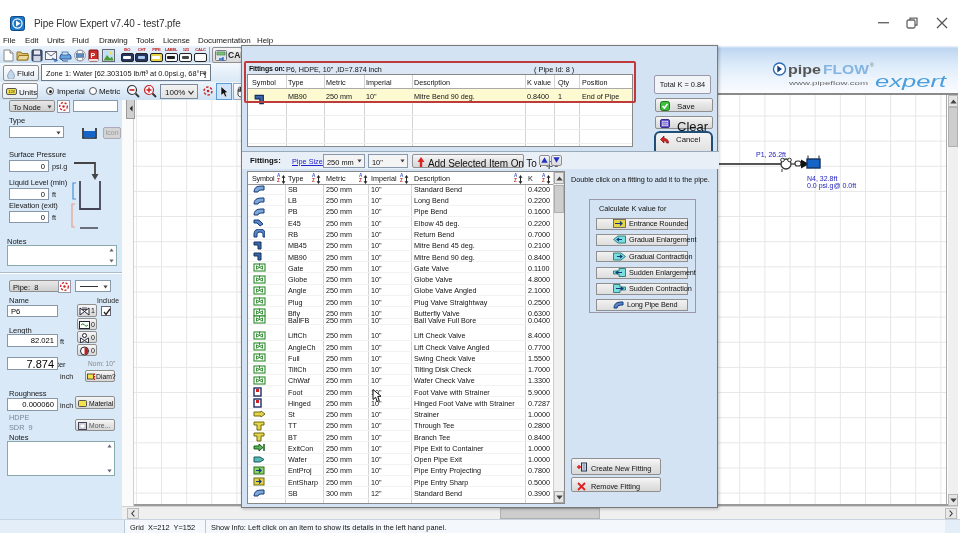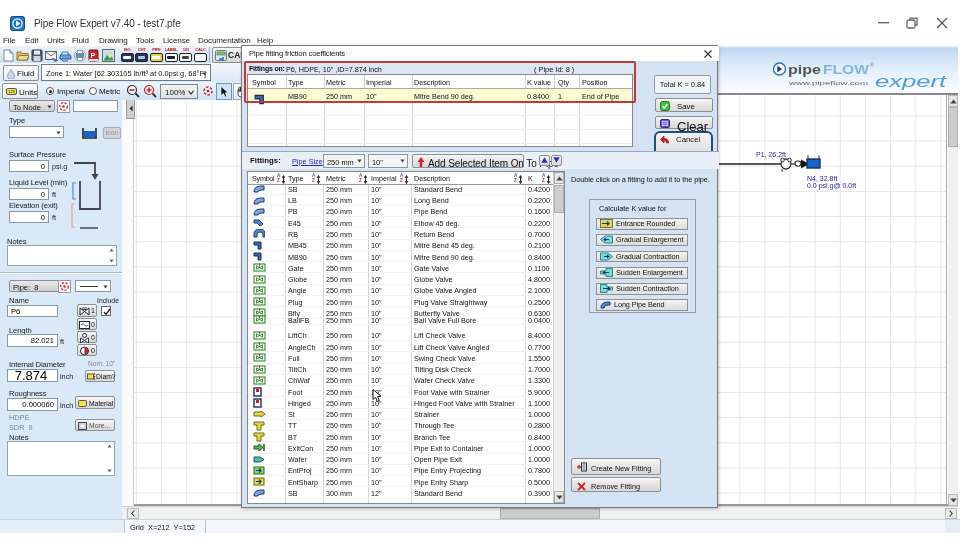--- a/index.html
+++ b/index.html
@@ -4,21 +4,21 @@
 html,body{width:960px;height:548px;overflow:hidden;background:#fff;
  font-family:"Liberation Sans",sans-serif;-webkit-font-smoothing:antialiased}
 .a{position:absolute}
 .btn{background:linear-gradient(#f7f7f7,#e6e6e6 45%,#d8d8d8);border:1px solid #8f8f8f;border-radius:2px}
 .inp{background:#fff;border:1px solid #8898a8}
 .lbl{font-size:7.6px;letter-spacing:-0.1px;color:#1a1a1a}
 .lr{position:absolute;left:0;width:304px;height:11.3px;font-size:7.2px;color:#111;border-bottom:1px solid #f2f2f2}
 .lr span{position:absolute;top:1.5px;white-space:nowrap}
 .lr .c0{left:5px;top:1px}.lr .c1{left:40px}.lr .c2{left:78px}.lr .c3{left:123px}.lr .c4{left:166px}.lr .c5{left:280px}
 .hsep{position:absolute;top:0;bottom:0;width:1px;background:#d4d4d4}
-.kbtn{position:absolute;left:6px;width:92px;height:11.5px;background:linear-gradient(#f2f2f2,#ddd);border:1px solid #909090;font-size:7.3px;letter-spacing:-0.1px;color:#111;display:flex;align-items:center;padding-left:3px;white-space:nowrap}
+.kbtn{position:absolute;left:6px;width:92px;height:11.5px;background:linear-gradient(#f2f2f2,#ddd);border:1px solid #909090;font-size:7.3px;letter-spacing:-0.1px;color:#111;display:flex;align-items:center;padding-left:16px;white-space:nowrap}
 .kbtn svg{margin-right:3px;flex:none}
 .mi{font-size:8px;letter-spacing:-0.1px;color:#1a1a1a;position:absolute;top:2.5px}
 .t74{font-size:7.2px;color:#111;white-space:nowrap}
 </style></head><body>
 <div class="a" style="left:122px;top:45px;width:836px;height:461px;background:#fff">
     <div class="a" style="left:12px;top:0;width:824px;height:48px;background:linear-gradient(180deg,#ffffff 0%,#bdd5f0 7%,#c9ddf4 18%,#dcebfa 42%,#eef5fd 72%,#fafcff 100%)">
       <div class="a" style="left:634px;top:16px;width:190px;height:32px"><svg width="190" height="32" viewBox="0 0 190 32">
           <circle cx="11.5" cy="8" r="6" fill="#fff" stroke="#2e6db4" stroke-width="1.4"></circle>
           <path d="M9.3 4.4 L14 8 L9.3 11.6 Z" fill="#16407c"></path>
           <text x="20" y="13" font-family="Liberation Sans" font-size="13" font-weight="bold" fill="#555" textLength="33" lengthAdjust="spacingAndGlyphs">pipe</text>
@@ -340,21 +340,21 @@
         <circle cx="5.5" cy="5" r="4" fill="#fff" stroke="#223" stroke-width="1"></circle>
         <path d="M5.5 5 L5.5 1.4 A3.6 3.6 0 0 1 5.5 8.6 Z" fill="#b22"></path>
       </svg>
       <span class="a" style="left:13px;top:1.5px;font-size:7px;color:#111">0</span>
     </div>
     <span class="a lbl" style="left:9px;top:226px">Length</span>
     <div class="a inp" style="left:7px;top:234px;width:51px;height:13px;text-align:right;font-size:7.6px;line-height:12px;padding-right:3px">82.021</div>
     <span class="a" style="left:60px;top:237px;font-size:7.3px;color:#222">ft</span>
     <span class="a lbl" style="left:9px;top:260px">Internal Diameter</span>
     <span class="a" style="left:88px;top:260px;font-size:6.6px;color:#888">Nom: 10"</span>
-    <div class="a inp" style="left:7px;top:269px;width:51px;height:13px;text-align:center;font-size:13px;line-height:12px;padding-right:3px">7.874</div>
+    <div class="a inp" style="left:7px;top:257px;width:51px;height:13px;text-align:right;font-size:11px;line-height:12px;padding-right:3px">7.874</div>
     <span class="a" style="left:60px;top:272px;font-size:7.3px;color:#222">inch</span>
     <div class="a btn" style="left:85px;top:270px;width:30px;height:12px">
       <svg class="a" style="left:1px;top:2px" width="9" height="8" viewBox="0 0 9 8">
         <rect x="0.5" y="1" width="6" height="5" fill="#f4e24a" stroke="#333" stroke-width="0.8"></rect>
         <path d="M7.5 0.5 L7.5 7.5" stroke="#c22" stroke-width="1.2" stroke-dasharray="1.5 1"></path>
       </svg>
       <span class="a" style="left:10px;top:2px;font-size:6.8px;color:#111">Diam?</span>
     </div>
     <span class="a lbl" style="left:9px;top:289px">Roughness</span>
     <div class="a inp" style="left:7px;top:298px;width:51px;height:13px;text-align:right;font-size:7.6px;line-height:12px;padding-right:3px">0.000060</div>
@@ -394,30 +394,25 @@
     <div class="a" style="right:1px;top:1px;width:12px;height:11px;background:#e8e8e8;border:1px solid #bbb;display:flex;align-items:center;justify-content:center">
       <svg width="4" height="7" viewBox="0 0 4 7">
         <path d="M0.6 0.5 L3.2 3.5 L0.6 6.5" stroke="#333" stroke-width="1.1" fill="none"></path>
       </svg>
     </div>
   </div>
 <div class="a" style="left:0;top:519px;width:960px;height:14px;background:#f4f8fc;border-top:1px solid #c8d4e0">
     <div class="a" style="left:0;top:0;width:125px;height:14px;background:#e4eef8;border-right:1px solid #b8c8d8"></div>
     <span class="a" style="left:130px;top:3px;font-size:7.4px;color:#111">Grid&nbsp; X=212&nbsp; Y=152</span>
     <div class="a" style="left:205px;top:0;width:1px;height:14px;background:#b8c8d8"></div>
+    <span class="a" style="left:211px;top:3px;font-size:7.4px;color:#111">Show Info: Left click on an item to show its details in the left hand panel.</span>
     <div class="a" style="left:945px;top:0;width:15px;height:14px;background:#e4eef8"></div>
   </div>
 <div class="a" style="left:0;top:533px;width:960px;height:15px;background:#fff"></div>
 <div class="a" style="left:241px;top:45px;width:477px;height:463px;background:#d4e3f3;border:1px solid #7a7a7a;box-shadow:1px 1px 3px rgba(0,0,0,0.25)">
-    <div class="a" style="left:0;top:0;width:477px;height:15px;background:#fff">
-      <span class="a" style="left:7px;top:3px;font-size:7.7px;letter-spacing:-0.15px;color:#111">Pipe fitting friction coefficients</span>
-      <svg class="a" style="left:462px;top:4px" width="8" height="8" viewBox="0 0 8 8">
-        <path d="M0.5 0.5 L7.5 7.5 M7.5 0.5 L0.5 7.5" stroke="#333" stroke-width="1.2"></path>
-      </svg>
-    </div>
     <div class="a" style="left:5px;top:28px;width:386px;height:73px;background:#fff;border:1px solid #888;overflow:hidden">
       <div class="hsep" style="left:38px"></div>
       <div class="hsep" style="left:76px"></div>
       <div class="hsep" style="left:116px"></div>
       <div class="hsep" style="left:164px"></div>
       <div class="hsep" style="left:277px"></div>
       <div class="hsep" style="left:306px"></div>
       <div class="hsep" style="left:331px"></div>
       <div class="a" style="left:0;top:13px;width:100%;height:1px;background:#aaa"></div>
       <span class="a t74" style="left:4px;top:3px">Symbol</span>
@@ -794,21 +789,21 @@
       </div>
 <div class="lr" style="top:225.3px">
         <span class="c0"><svg width="9" height="10" viewBox="0 0 9 10">
             <rect x="1" y="1" width="7" height="8" fill="#fff" stroke="#222a66" stroke-width="1.4"></rect>
             <rect x="3" y="2" width="3" height="3" fill="#cc2222"></rect>
           </svg></span>
         <span class="c1">Hinged</span>
         <span class="c2">250 mm</span>
         <span class="c3">10"</span>
         <span class="c4">Hinged Foot Valve with Strainer</span>
-        <span class="c5">1.1000</span>
+        <span class="c5">0.7287</span>
       </div>
 <div class="lr" style="top:236.6px">
         <span class="c0"><svg width="13" height="9" viewBox="0 0 13 9">
             <path d="M1 2 L8 2 L8 1 L12 4 L8 7 L8 6 L1 6 Z" fill="#e8d44a" stroke="#6a6a10" stroke-width="1"></path>
           </svg></span>
         <span class="c1">St</span>
         <span class="c2">250 mm</span>
         <span class="c3">10"</span>
         <span class="c4">Strainer</span>
         <span class="c5">1.0000</span>

